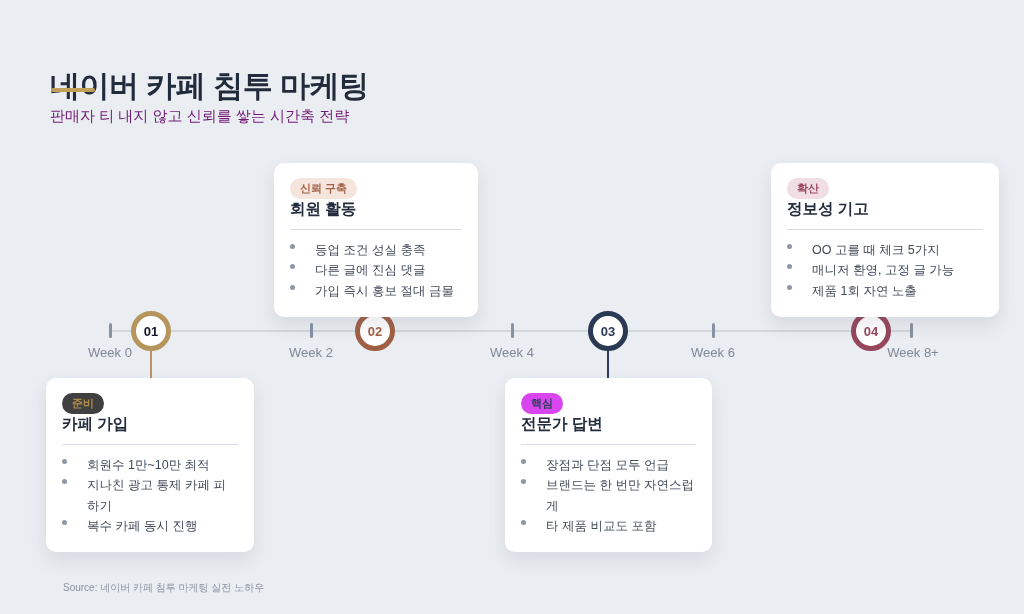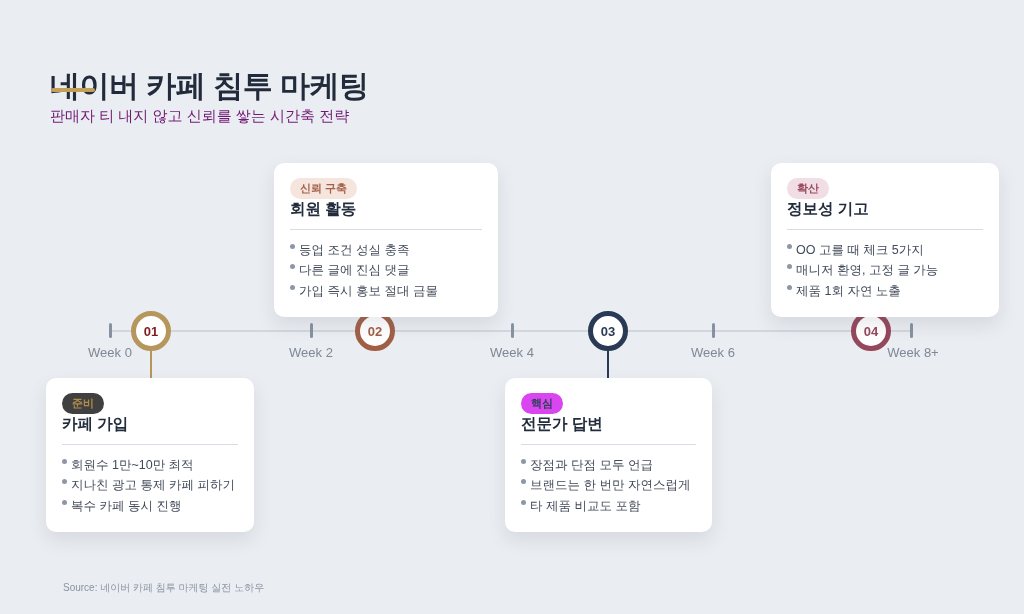--- a/index.html
+++ b/index.html
@@ -36,21 +36,21 @@
     position:absolute; top:345px; transform:translateX(-50%);
     font-size:13px; color:#7e8897; white-space:nowrap;
   }
   .connector { position:absolute; width:2px; z-index:2; }
   .node {
     position:absolute; top:311px; width:40px; height:40px;
     background:#ffffff; border-radius:50%; z-index:3;
     display:flex; align-items:center; justify-content:center;
     font-size:13px; font-weight:bold;
   }
-  .node.m1 { border:5px solid #b6965c; color:#7f1d1d; }
+  .node.m1 { border:5px solid #b6965c; color:#0f172a; }
   .node.m2 { border:5px solid #a05f45; color:#a05f45; }
   .node.m3 { border:5px solid #2a3a54; color:#2a3a54; }
   .node.m4 { border:5px solid #95475b; color:#95475b; }
   .connector.m1 { background:#b6965c; }
   .connector.m2 { background:#a05f45; }
   .connector.m3 { background:#2a3a54; }
   .connector.m4 { background:#95475b; }
   
   .card {
     position:absolute; background:#ffffff; border-radius:10px;
@@ -64,21 +64,21 @@
   .badge.m1 { background:#404040; color:#b08c4a; }
   .badge.m2 { background:#f5e5dc; color:#a36049; }
   .badge.m3 { background:#d946ef; color:#2d3f59; }
   .badge.m4 { background:#f1dee4; color:#994a5e; }
   .card-title {
     margin-top:0; font-size:15.5px; font-weight:bold; color:#222c3c;
     padding-bottom:9px; border-bottom:1px solid #d8dce4;
   }
   .bullets { margin-top:10px; list-style:none; }
   .bullets li {
-    display:flex; align-items:flex-start; gap:4px;
+    display:flex; align-items:flex-start; gap:20px;
     font-size:12.5px; color:#414a59; line-height:1.62;
   }
   .dot {
     flex:0 0 auto; width:5px; height:5px; border-radius:50%;
     background:#8d97a7; margin-top:4px;
   }
   .source {
     position:absolute; left:63px; top:581px;
     font-size:10px; color:#8a93a1;
   }
@@ -134,21 +134,21 @@
         <span class="dot"></span>
         <span>지나친 광고 통제 카페 피하기</span>
       </li>
     <li>
         <span class="dot"></span>
         <span>복수 카페 동시 진행</span>
       </li>
   </ul>
 </div>
 
-<div class="card" style="left:274px; top:163px; width:224px;">
+<div class="card" style="left:274px; top:163px; width:204px;">
   <span class="badge m2">신뢰 구축</span>
   <div class="card-title">회원 활동</div>
   <ul class="bullets">
     <li>
         <span class="dot"></span>
         <span>등업 조건 성실 충족</span>
       </li>
     <li>
         <span class="dot"></span>
         <span>다른 글에 진심 댓글</span>

